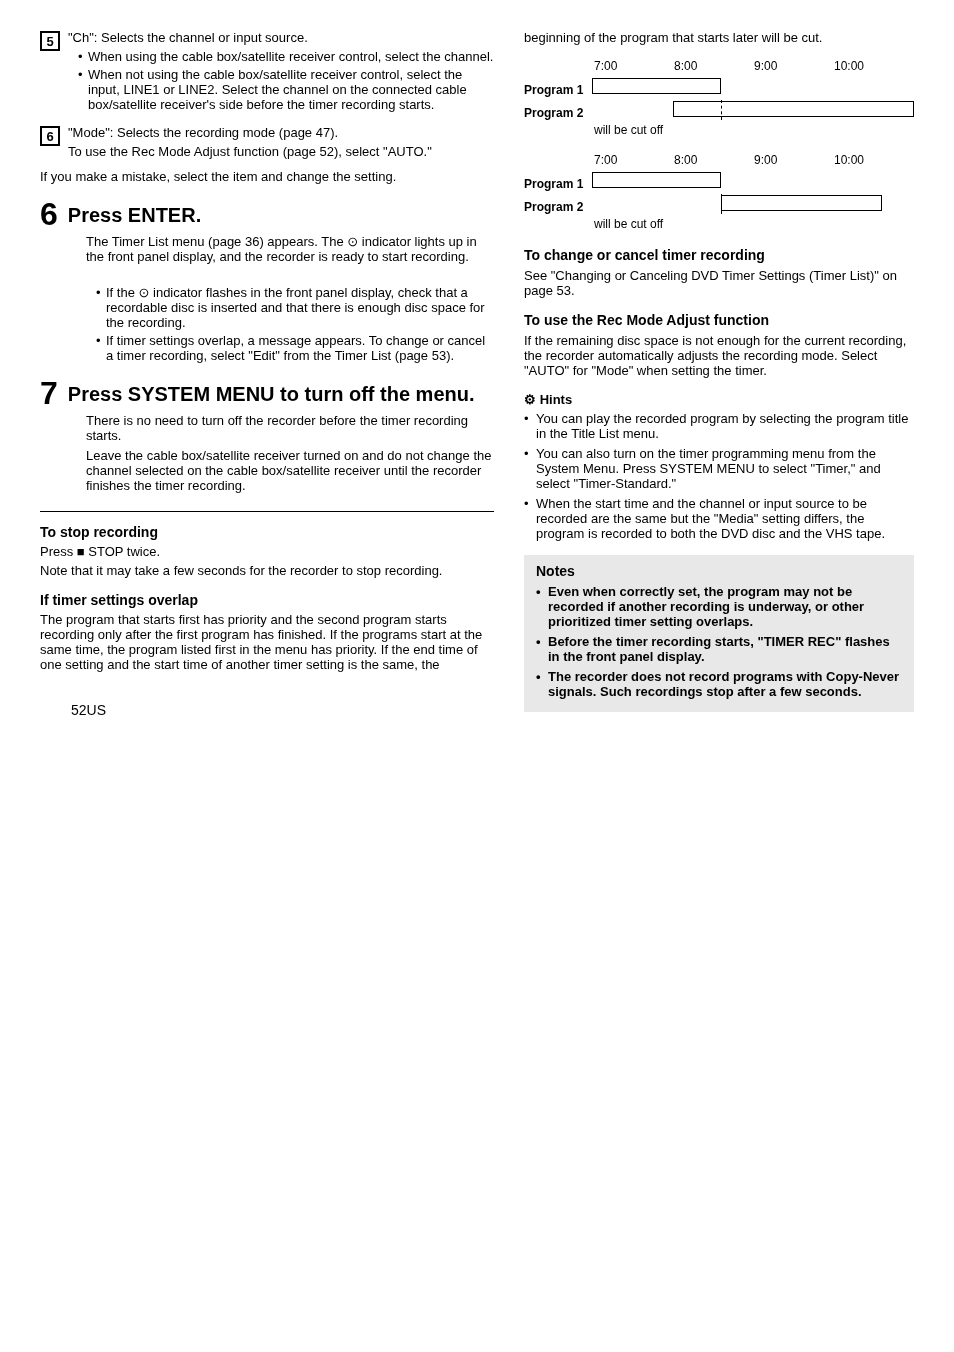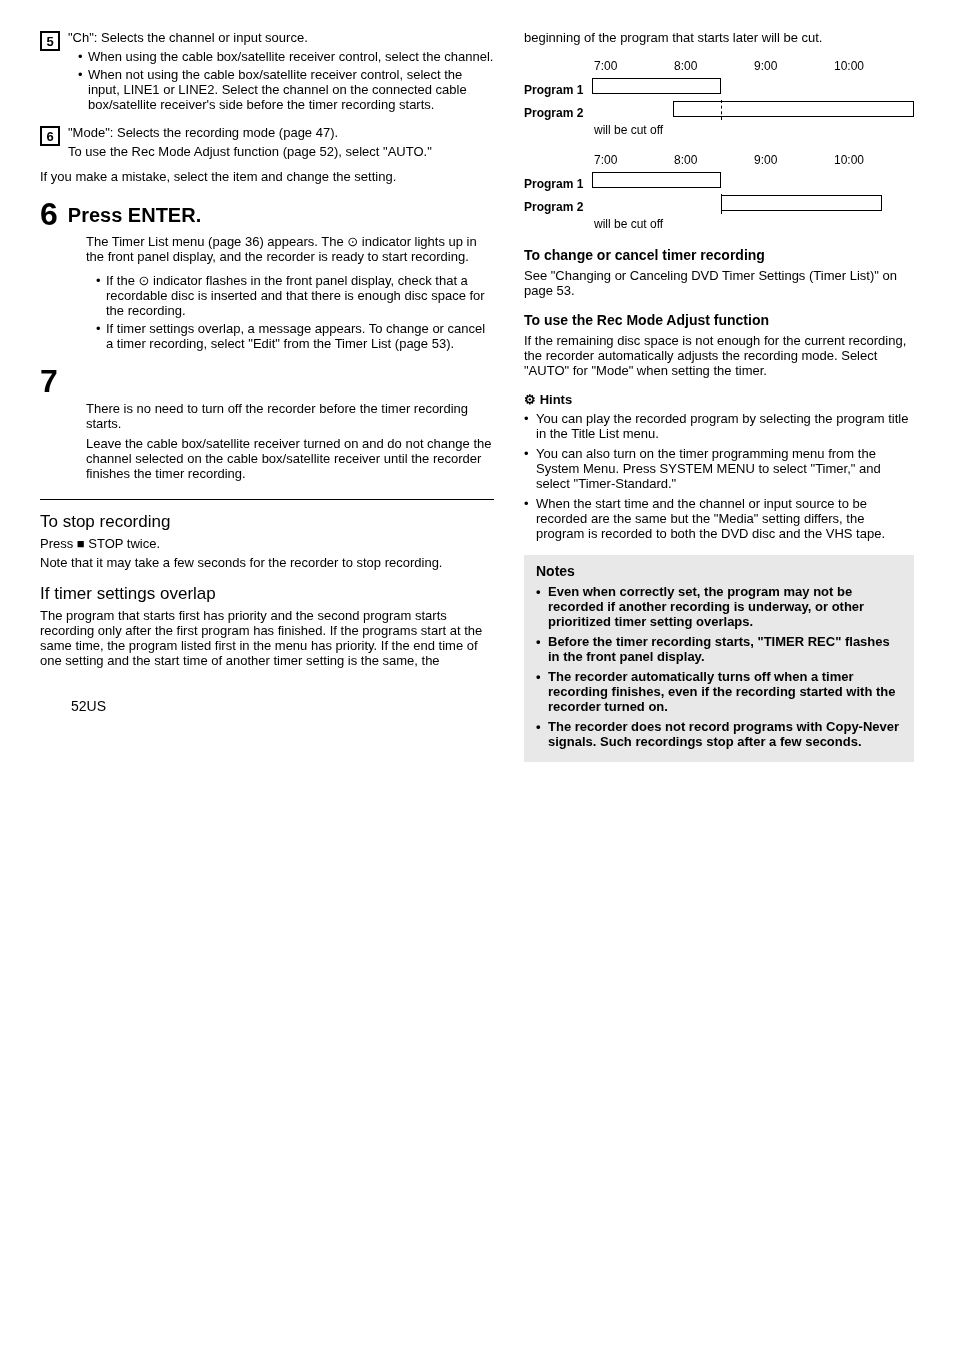--- a/index.html
+++ b/index.html
@@ -71,23 +71,23 @@
       font-weight: bold;
       padding-top: 6px;
     }
     .step-body {
       margin-left: 46px;
       margin-bottom: 12px;
     }
     .step-body p { margin-bottom: 5px; }
     hr { border: none; border-top: 1px solid #000; margin: 18px 0 12px 0; }
     .subsection-title {
-      font-weight: normal;
+      font-weight: bold;
       margin-bottom: 4px;
-      font-size: 17px;
+      font-size: 14px;
     }
     .subsection { margin-bottom: 14px; margin-top: 12px; }
     .right-subsection-title {
       font-weight: bold;
       font-size: 14px;
       margin-bottom: 5px;
     }
     .notes-box {
       background: #e8e8e8;
       padding: 8px 12px;
@@ -214,30 +214,31 @@
 
     <p class="mistake-note" style="margin-bottom:14px;">If you make a mistake, select the item and change the setting.</p>
 
     <div style="margin-bottom:14px;">
       <div class="step-header">
         <span class="step-number">6</span>
         <span class="step-title">Press ENTER.</span>
       </div>
       <div class="step-body">
         <p>The Timer List menu (page 36) appears. The ⊙ indicator lights up in the front panel display, and the recorder is ready to start recording.</p>
-        <ul class="bullet-list" style="margin-top:9px;">
+        <ul class="bullet-list" style="margin-top:21px;">
           <li>If the ⊙ indicator flashes in the front panel display, check that a recordable disc is inserted and that there is enough disc space for the recording.</li>
           <li>If timer settings overlap, a message appears. To change or cancel a timer recording, select "Edit" from the Timer List (page 53).</li>
         </ul>
       </div>
     </div>
 
     <div style="margin-bottom:14px;">
       <div class="step-header">
         <span class="step-number">7</span>
+        <span class="step-title">Press SYSTEM MENU to turn off the menu.</span>
       </div>
       <div class="step-body">
         <p style="margin-bottom:5px;">There is no need to turn off the recorder before the timer recording starts.</p>
         <p>Leave the cable box/satellite receiver turned on and do not change the channel selected on the cable box/satellite receiver until the recorder finishes the timer recording.</p>
       </div>
     </div>
 
     <hr>
 
     <div class="subsection">
@@ -330,19 +331,18 @@
         <li>You can also turn on the timer programming menu from the System Menu. Press SYSTEM MENU to select "Timer," and select "Timer-Standard."</li>
         <li>When the start time and the channel or input source to be recorded are the same but the "Media" setting differs, the program is recorded to both the DVD disc and the VHS tape.</li>
       </ul>
     </div>
 
     <div class="notes-box">
       <div class="notes-title">Notes</div>
       <ul>
         <li>Even when correctly set, the program may not be recorded if another recording is underway, or other prioritized timer setting overlaps.</li>
         <li>Before the timer recording starts, "TIMER REC" flashes in the front panel display.</li>
-        <li>The recorder automatically turns off when a timer recording finishes, even if the recording started with the recorder turned on.</li>
         <li>The recorder does not record programs with Copy-Never signals. Such recordings stop after a few seconds.</li>
       </ul>
     </div>
 
   </div>
 </div>
 
 </body></html>

